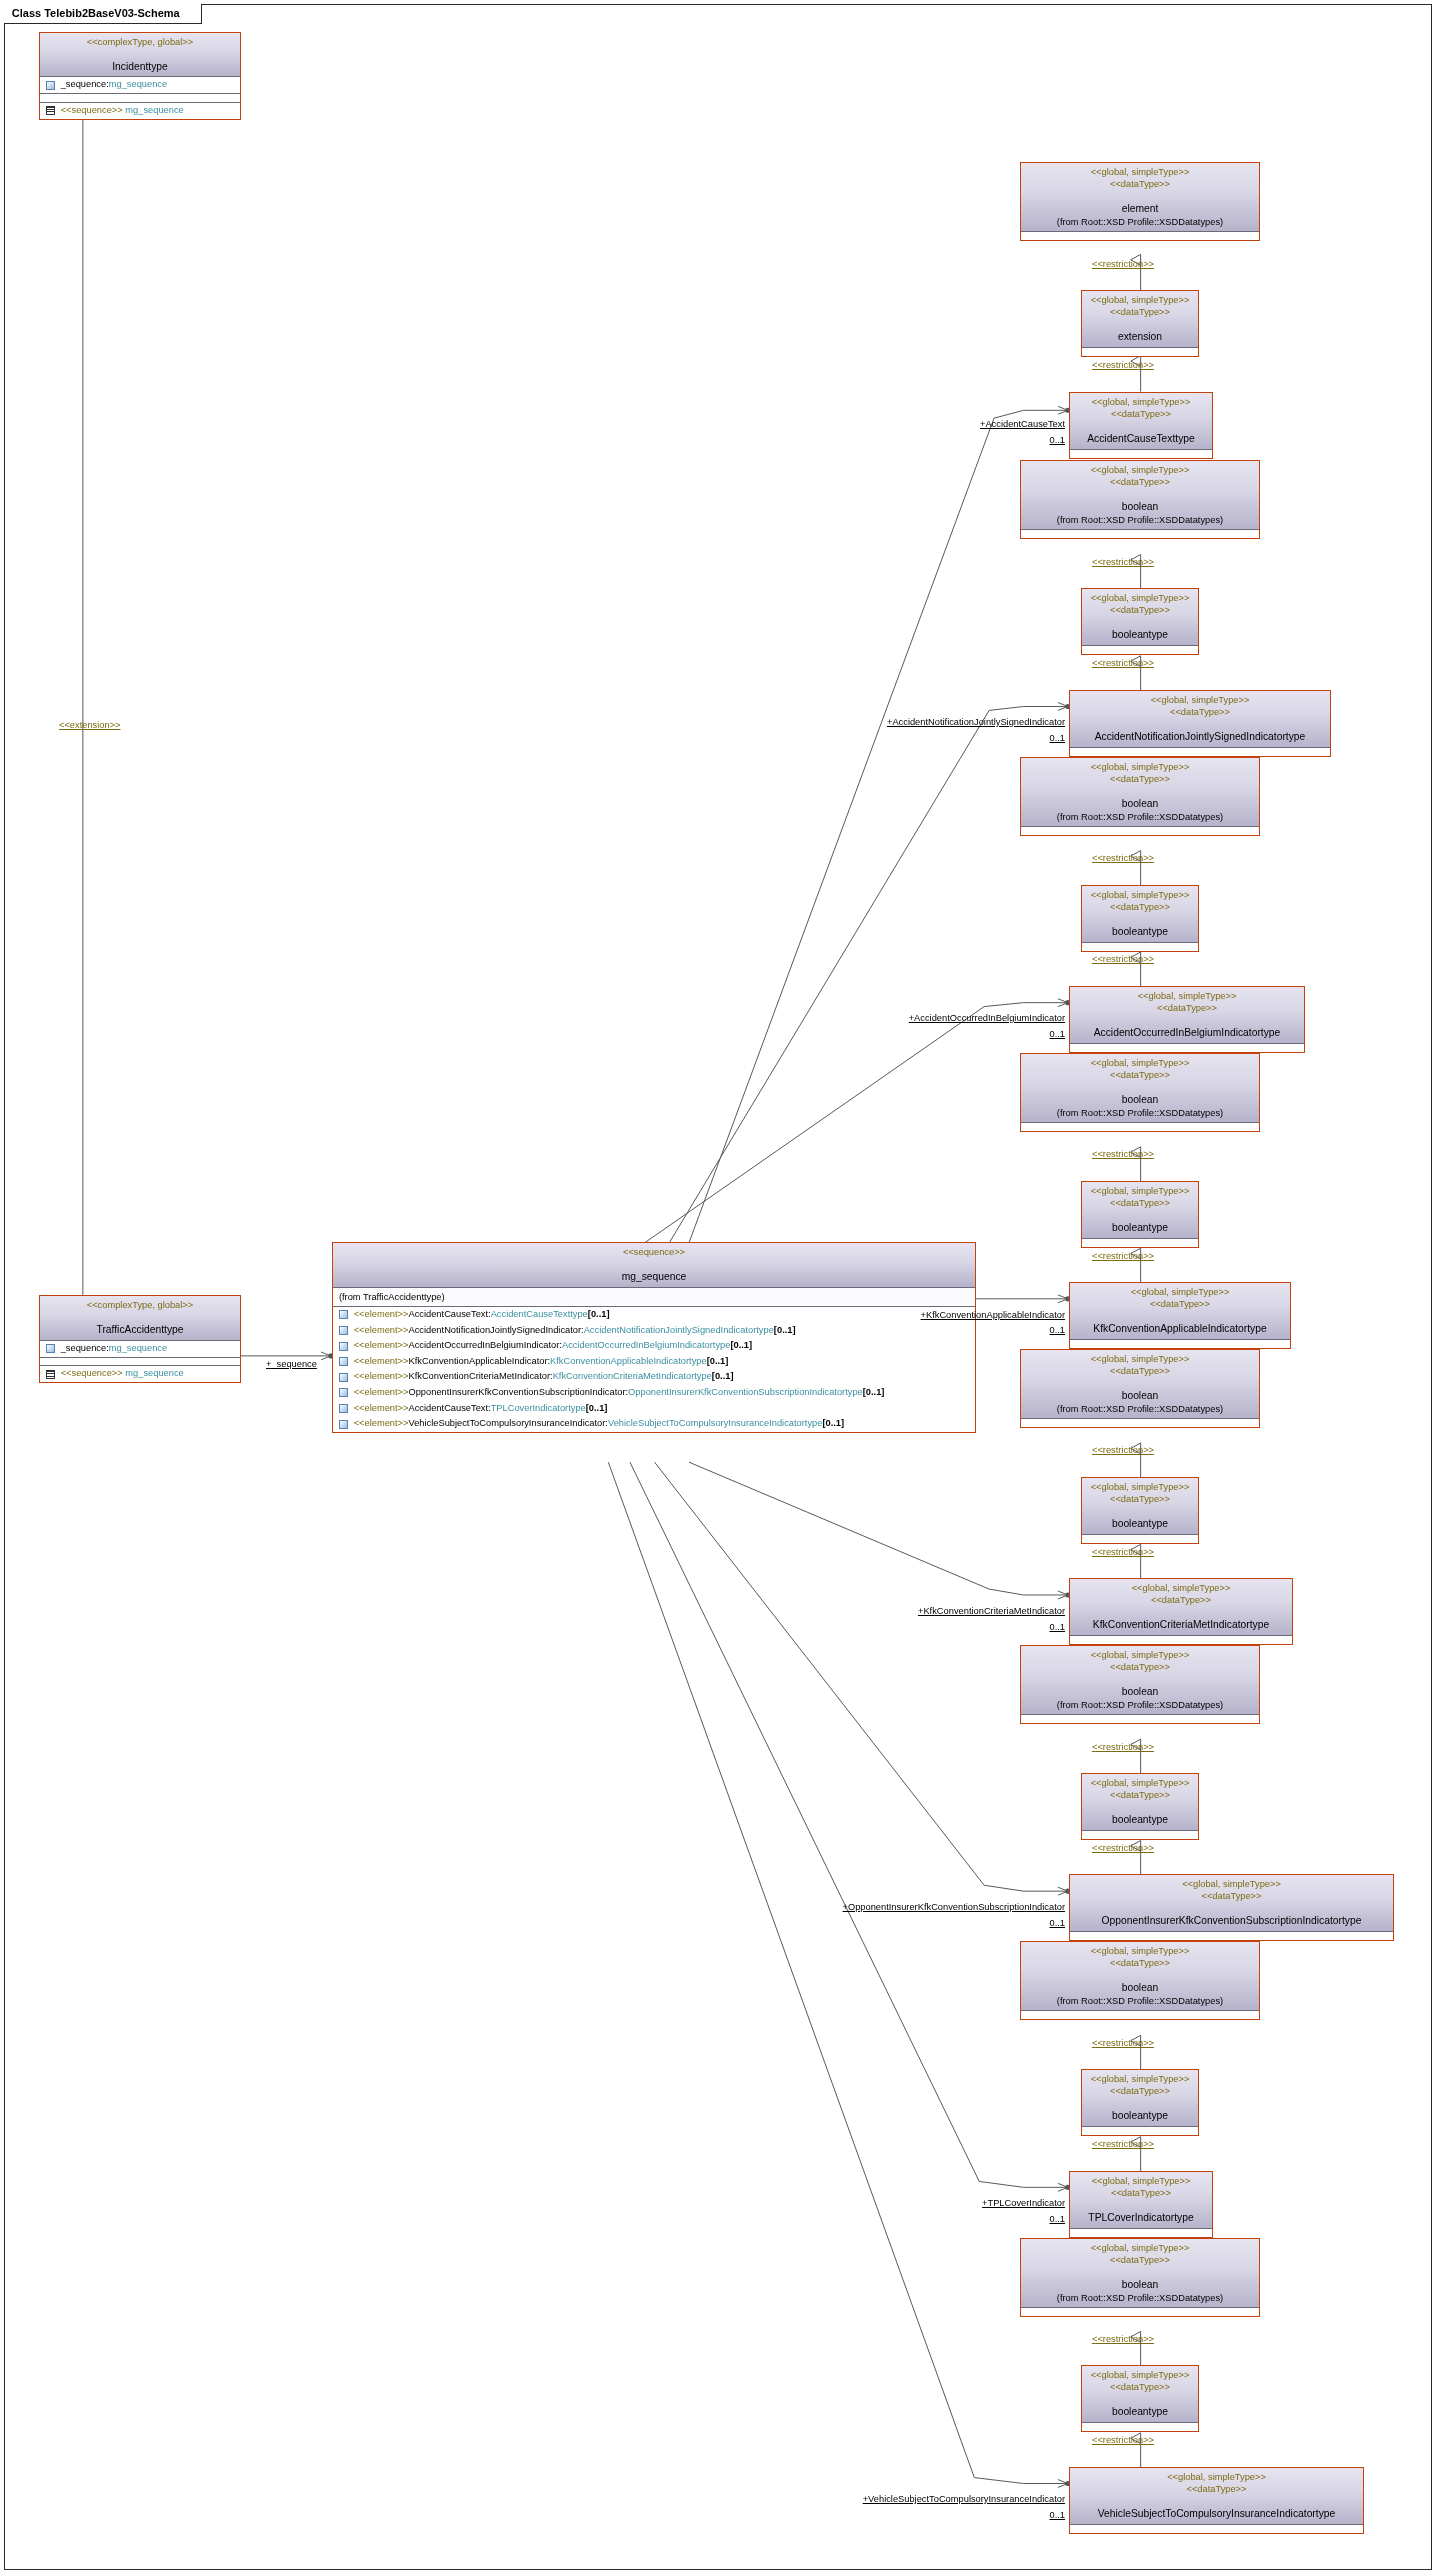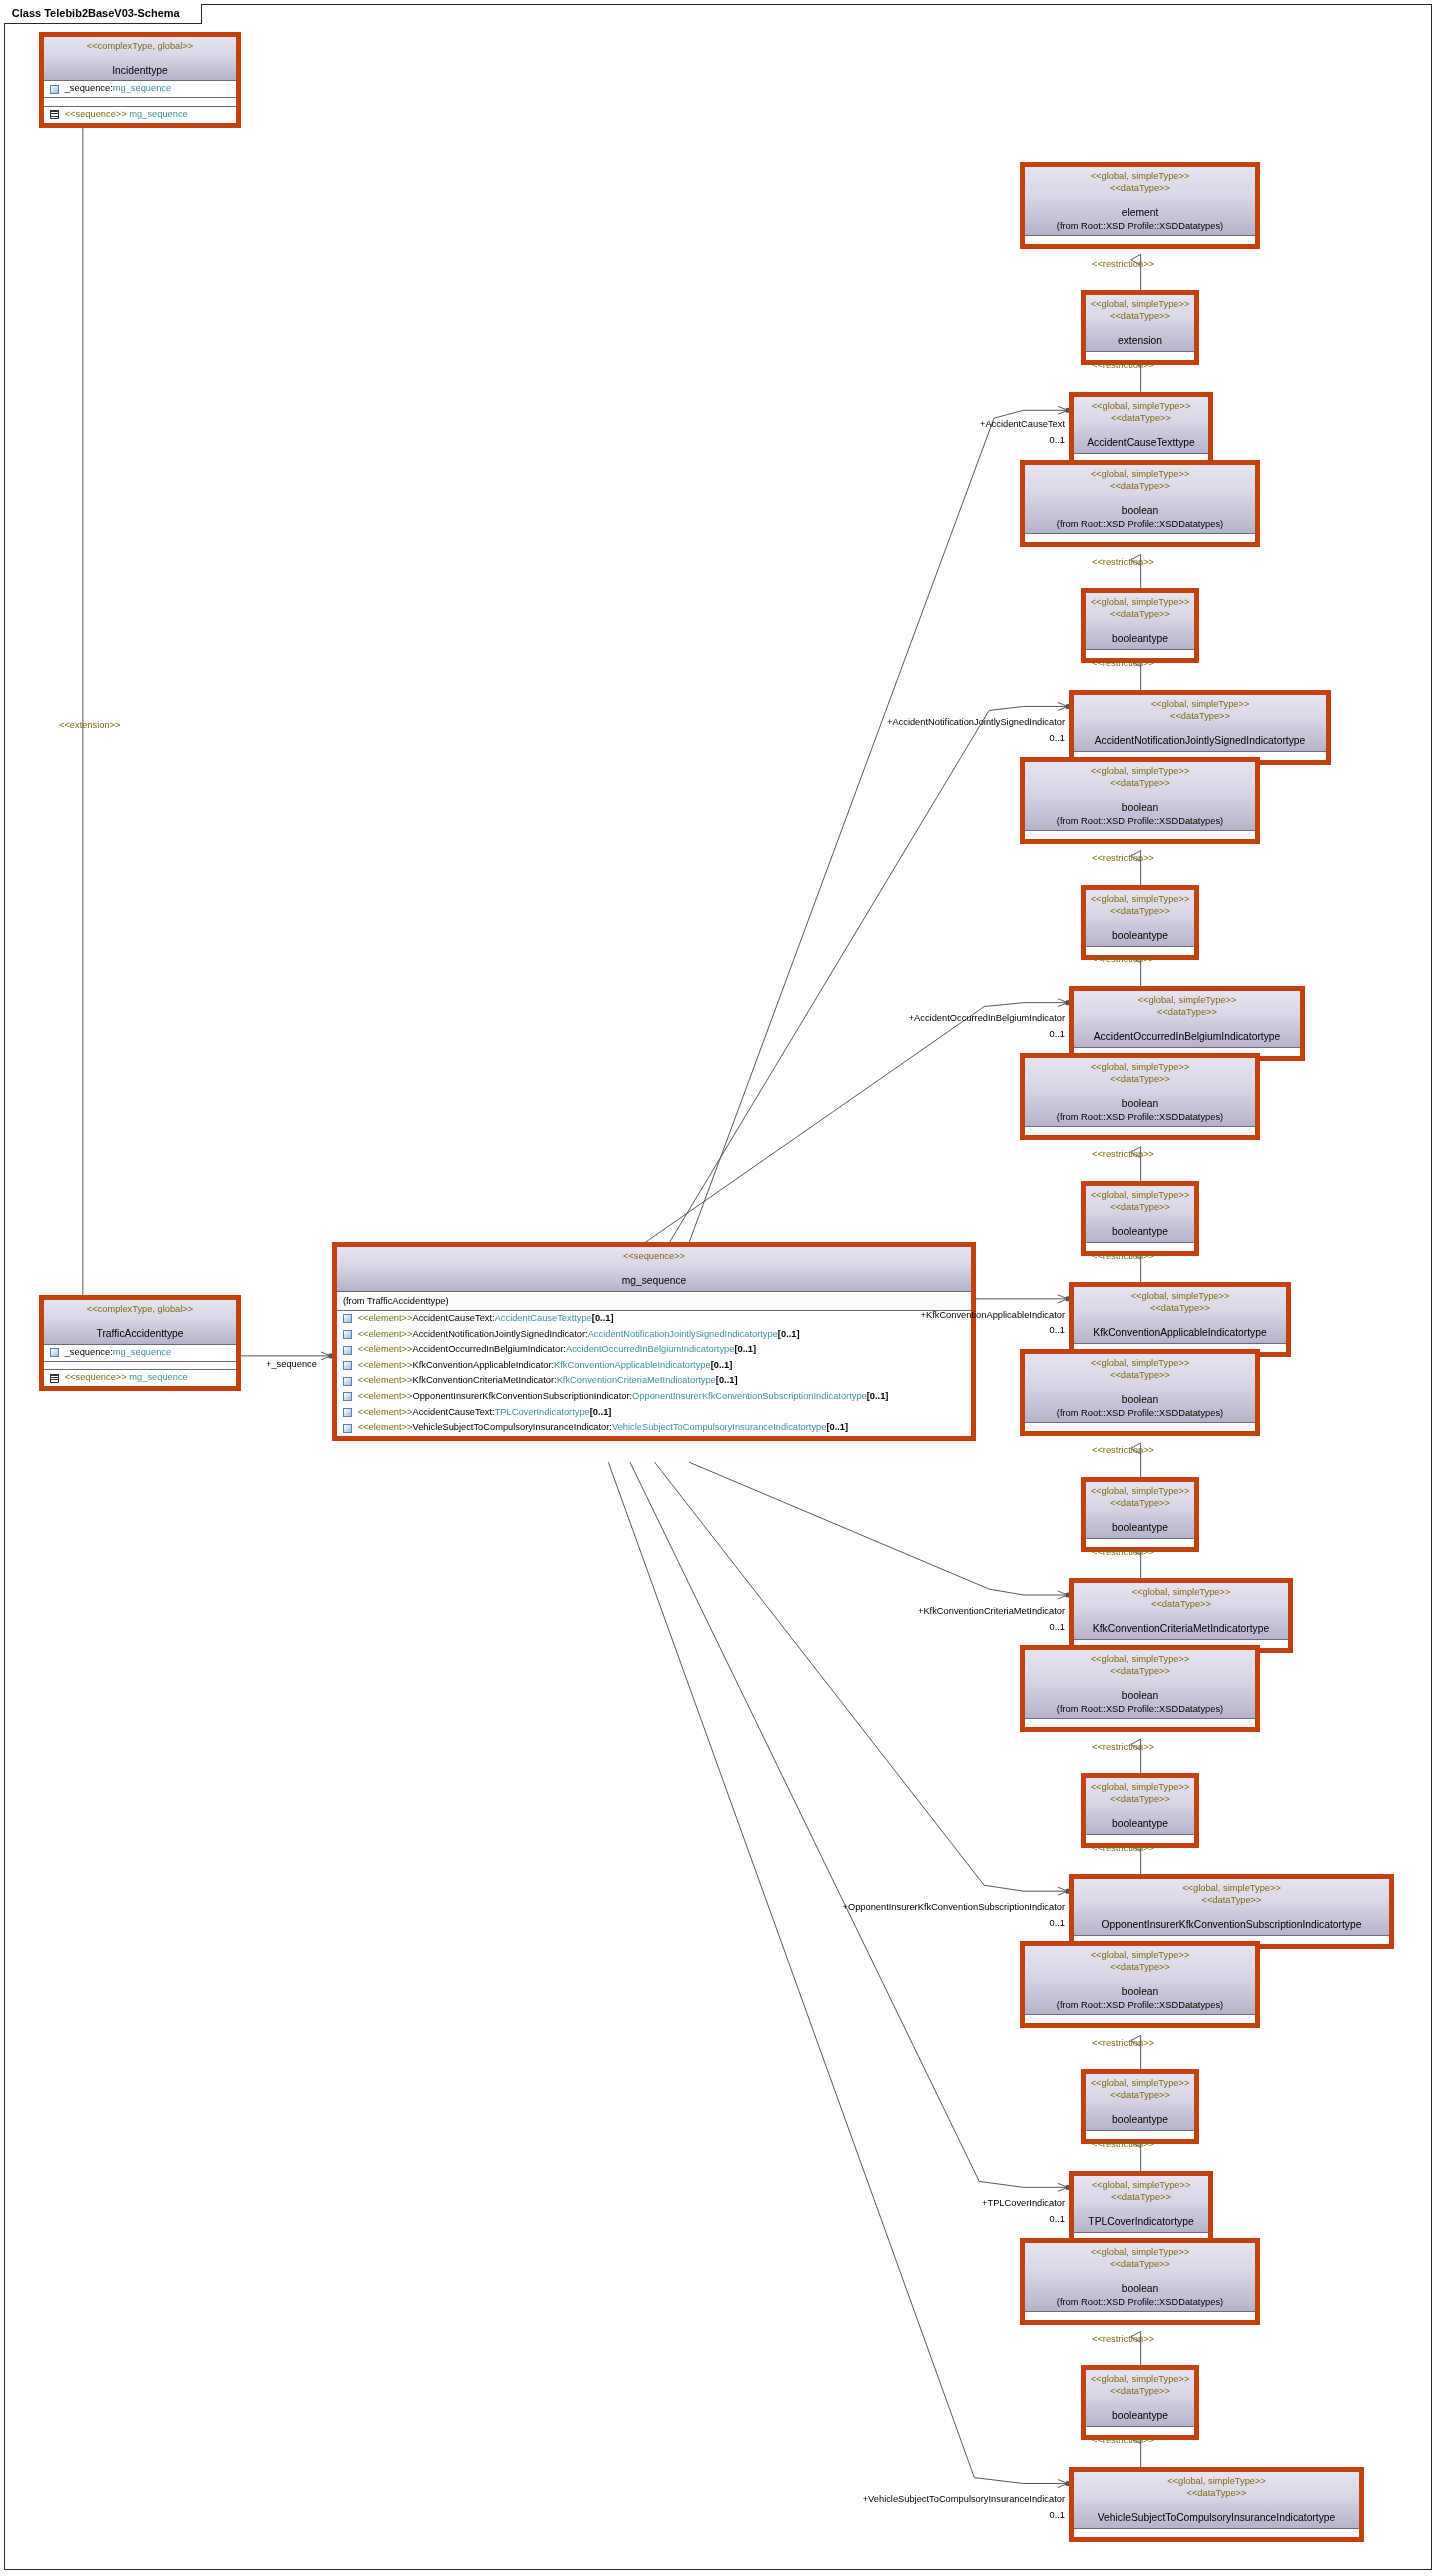--- a/index.html
+++ b/index.html
@@ -64,21 +64,21 @@
     top: 0;
     width: 1438px;
     height: 2576px;
     pointer-events: none;
   }
 
   
   .uml {
     position: absolute;
     box-sizing: border-box;
-    border: 5px solid #c2410c;
+    border: 1px solid #c2410c;
     background: #ffffff;
     font-size: 9.8px;
     color: #000;
   }
   .uml .hdr {
     box-sizing: border-box;
     background: linear-gradient(to bottom, #e6e4ef 0%, #d9d6e6 42%, #b6b2cb 100%);
     border-bottom: 1px solid #6b6b77;
     text-align: center;
     padding: 3px 3.9px 3px 3.9px;
@@ -149,20 +149,21 @@
         #333 6.9px, #333 7.9px);
   }
 
   
   .lbl {
     position: absolute;
     font-size: 9.3px;
     white-space: nowrap;
     line-height: 1.2;
     color: #000;
+    text-decoration: underline;
   }
   .lbl.rolename { text-align: right; }
   .lbl.stereo-lbl { color: #7d6a12; }
   .lbl.mult { color: #000; font-size: 9.3px; }
 </style>
 </head>
 <body>
 
 <div id="canvas">
 

